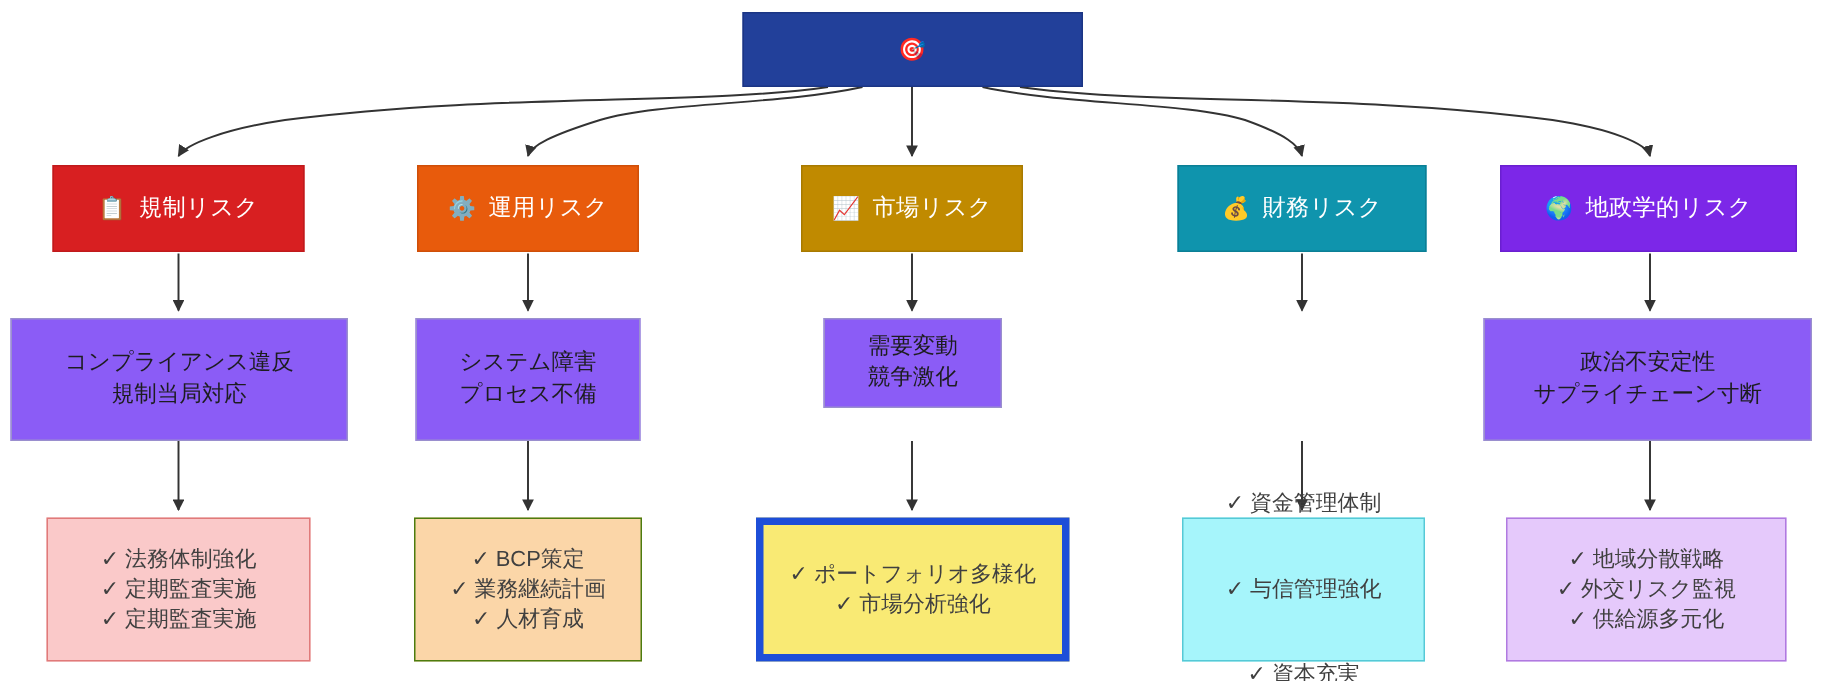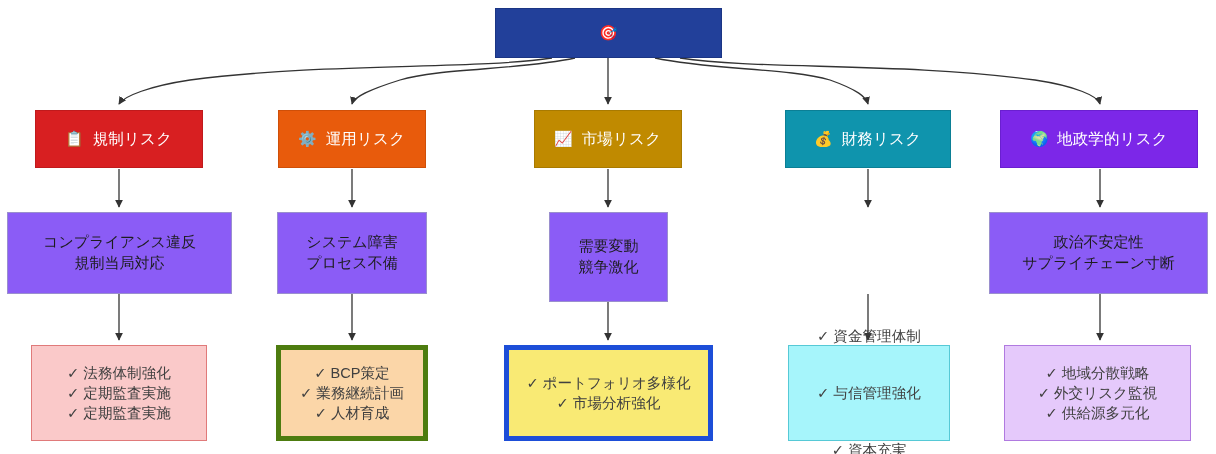--- a/index.html
+++ b/index.html
@@ -152,34 +152,34 @@
       <span class="ico">⚙️</span>
       <span>運用リスク</span>
     </div>
   </div>
 
   <div class="node detail" style="left:277px; top:212px; width:150px; height:82px;">
     <span class="ln">システム障害</span>
     <span class="ln">プロセス不備</span>
   </div>
 
-  <div class="node acts" style="left:276px; top:345px; width:152px; height:96px; background:#fbd6a8; border:5px solid #4d7c0f;">
+  <div class="node acts" style="left:276px; top:345px; width:152px; height:96px; background:#fbd6a8; border:1px solid #4d7c0f;">
     <span class="ln"><span class="chk">✓</span><span>BCP策定</span></span>
     <span class="ln"><span class="chk">✓</span><span>業務継続計画</span></span>
     <span class="ln"><span class="chk">✓</span><span>人材育成</span></span>
   </div>
 
   <div class="node cat" style="left:534px; top:110px; width:148px; height:58px; background:#c08a00; border:1px solid #a87a00;">
     <div class="row">
       <span class="ico">📈</span>
       <span>市場リスク</span>
     </div>
   </div>
 
-  <div class="node detail" style="left:549px; top:212px; width:119px; height:90px;">
+  <div class="node detail" style="left:549px; top:212px; width:119px; height:60px;">
     <span class="ln">需要変動</span>
     <span class="ln">競争激化</span>
   </div>
 
   <div class="node acts" style="left:504px; top:345px; width:209px; height:96px; background:#f9ea74; border:5px solid #1d4ed8;">
     <span class="ln"><span class="chk">✓</span><span>ポートフォリオ多様化</span></span>
     <span class="ln"><span class="chk">✓</span><span>市場分析強化</span></span>
   </div>
 
   <div class="node cat" style="left:785px; top:110px; width:166px; height:58px; background:#0f94ad; border:1px solid #0b7f95;">

